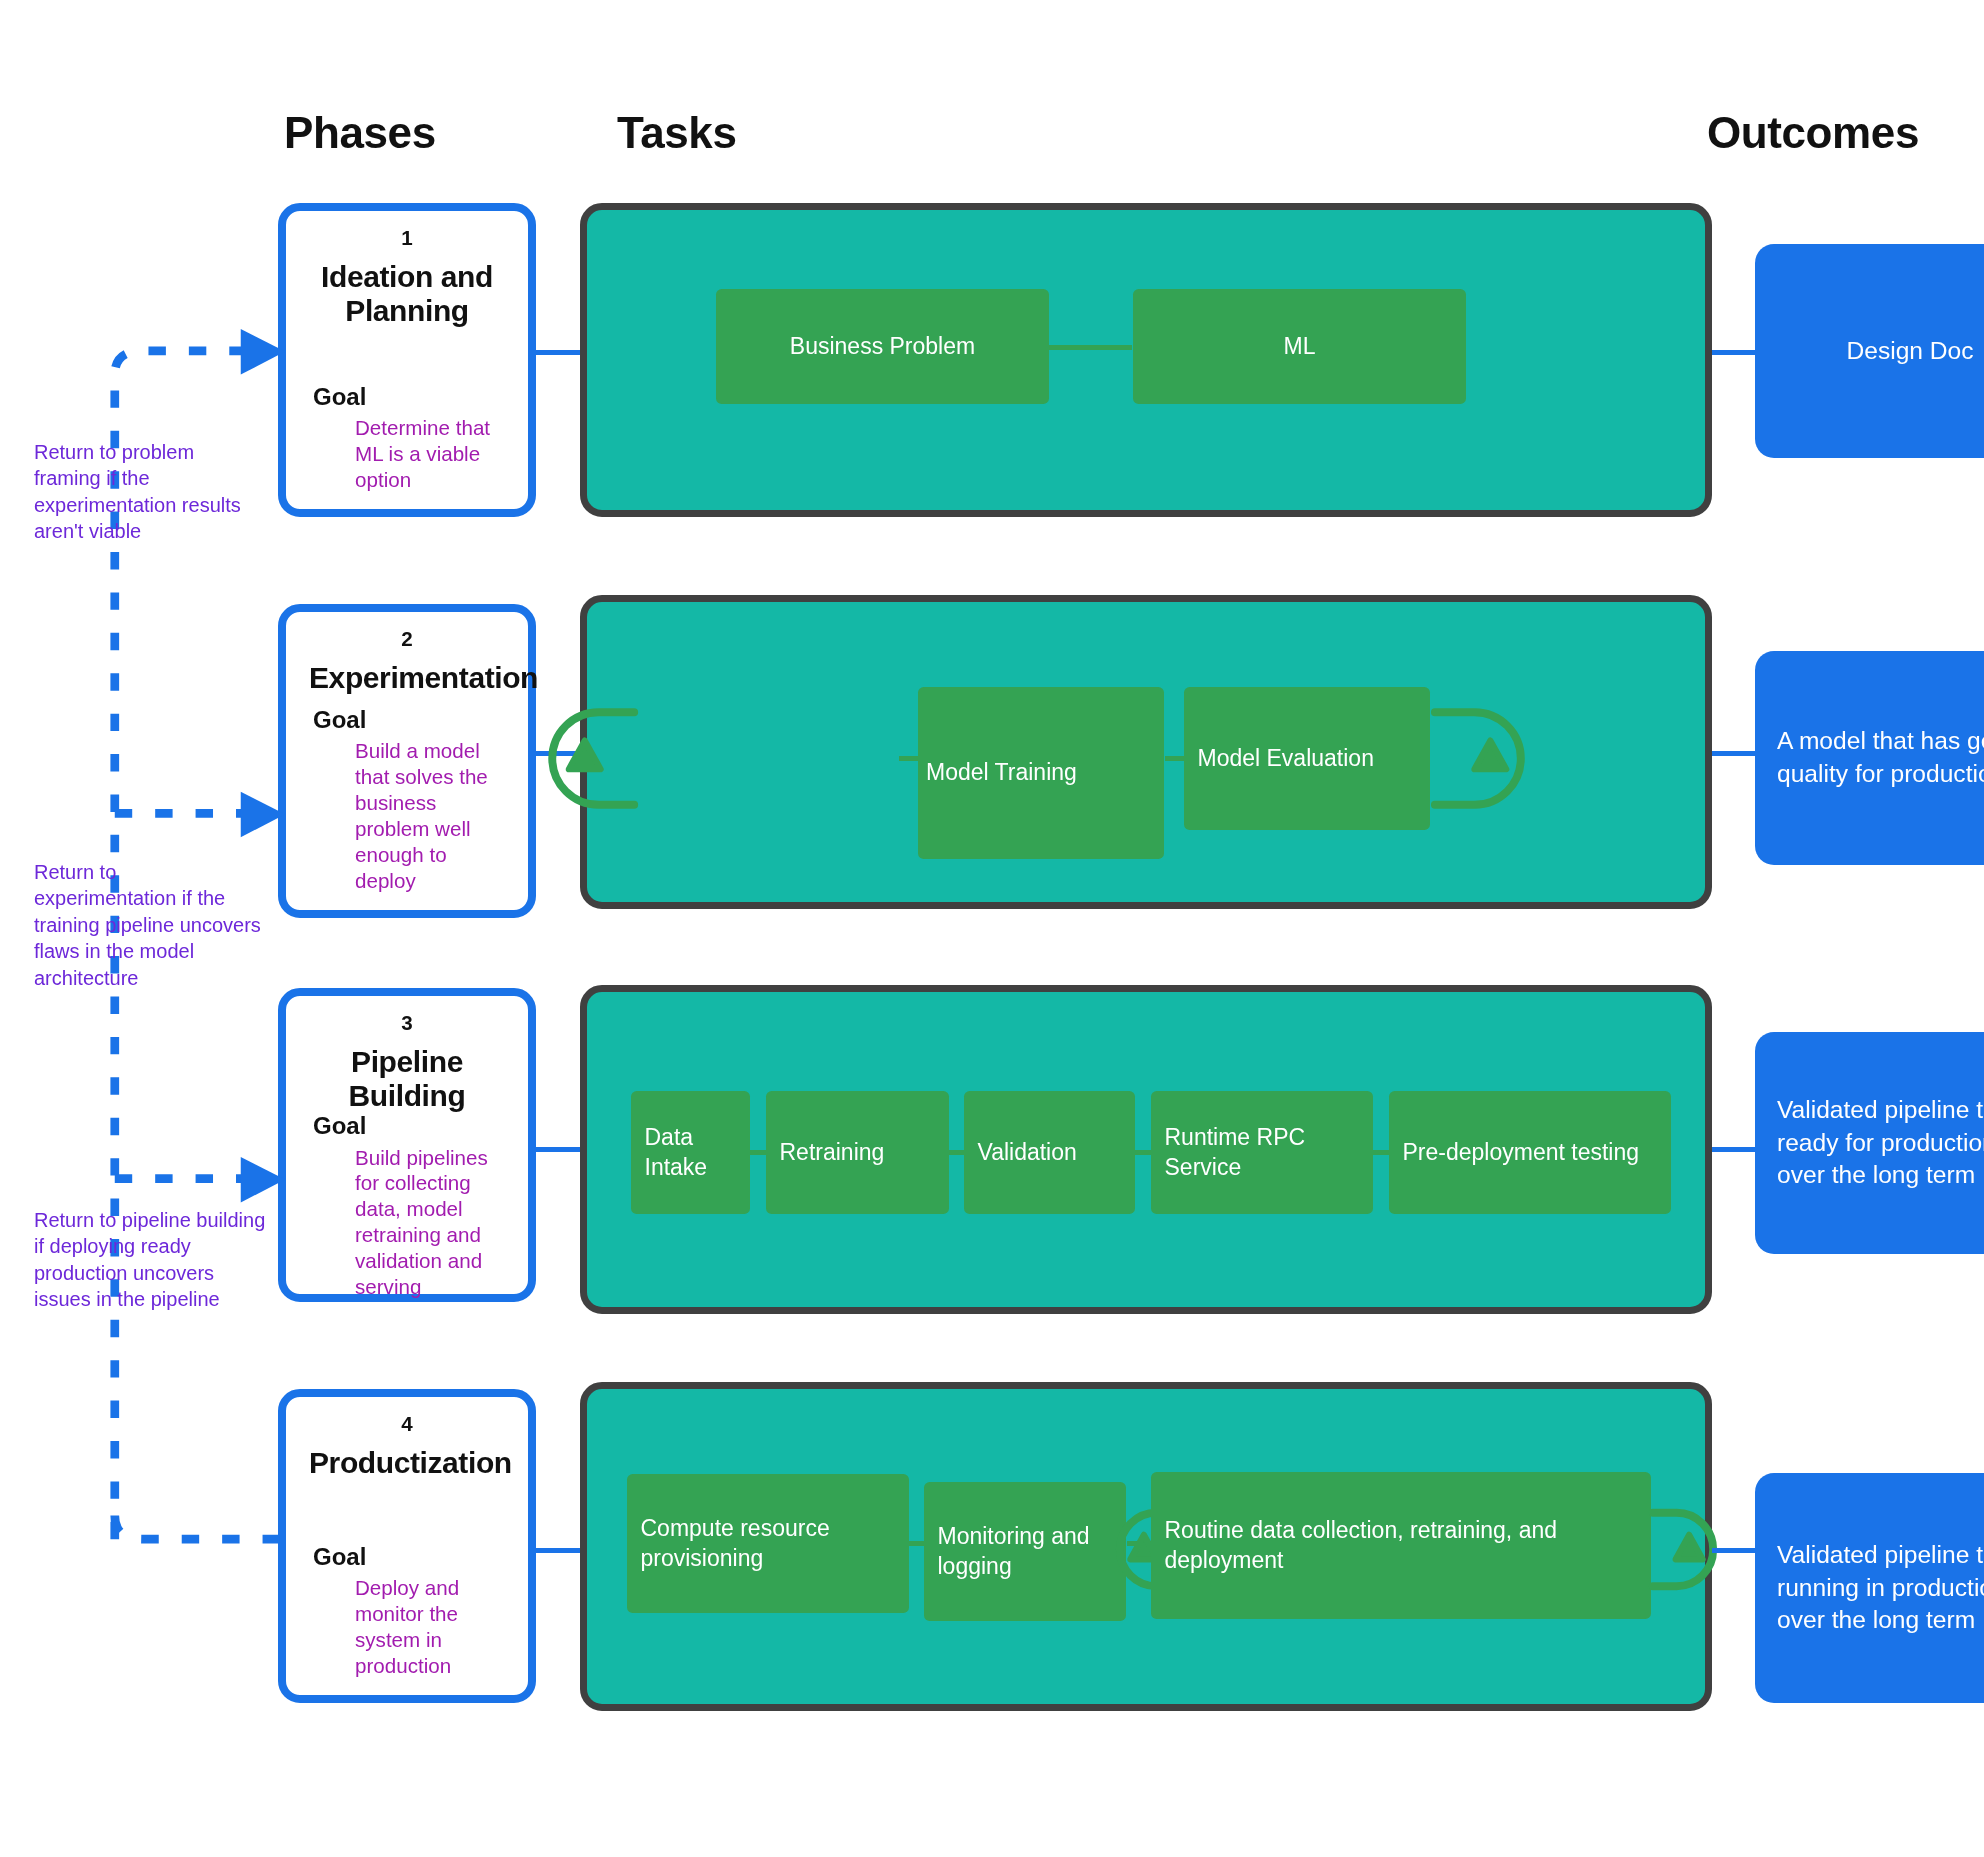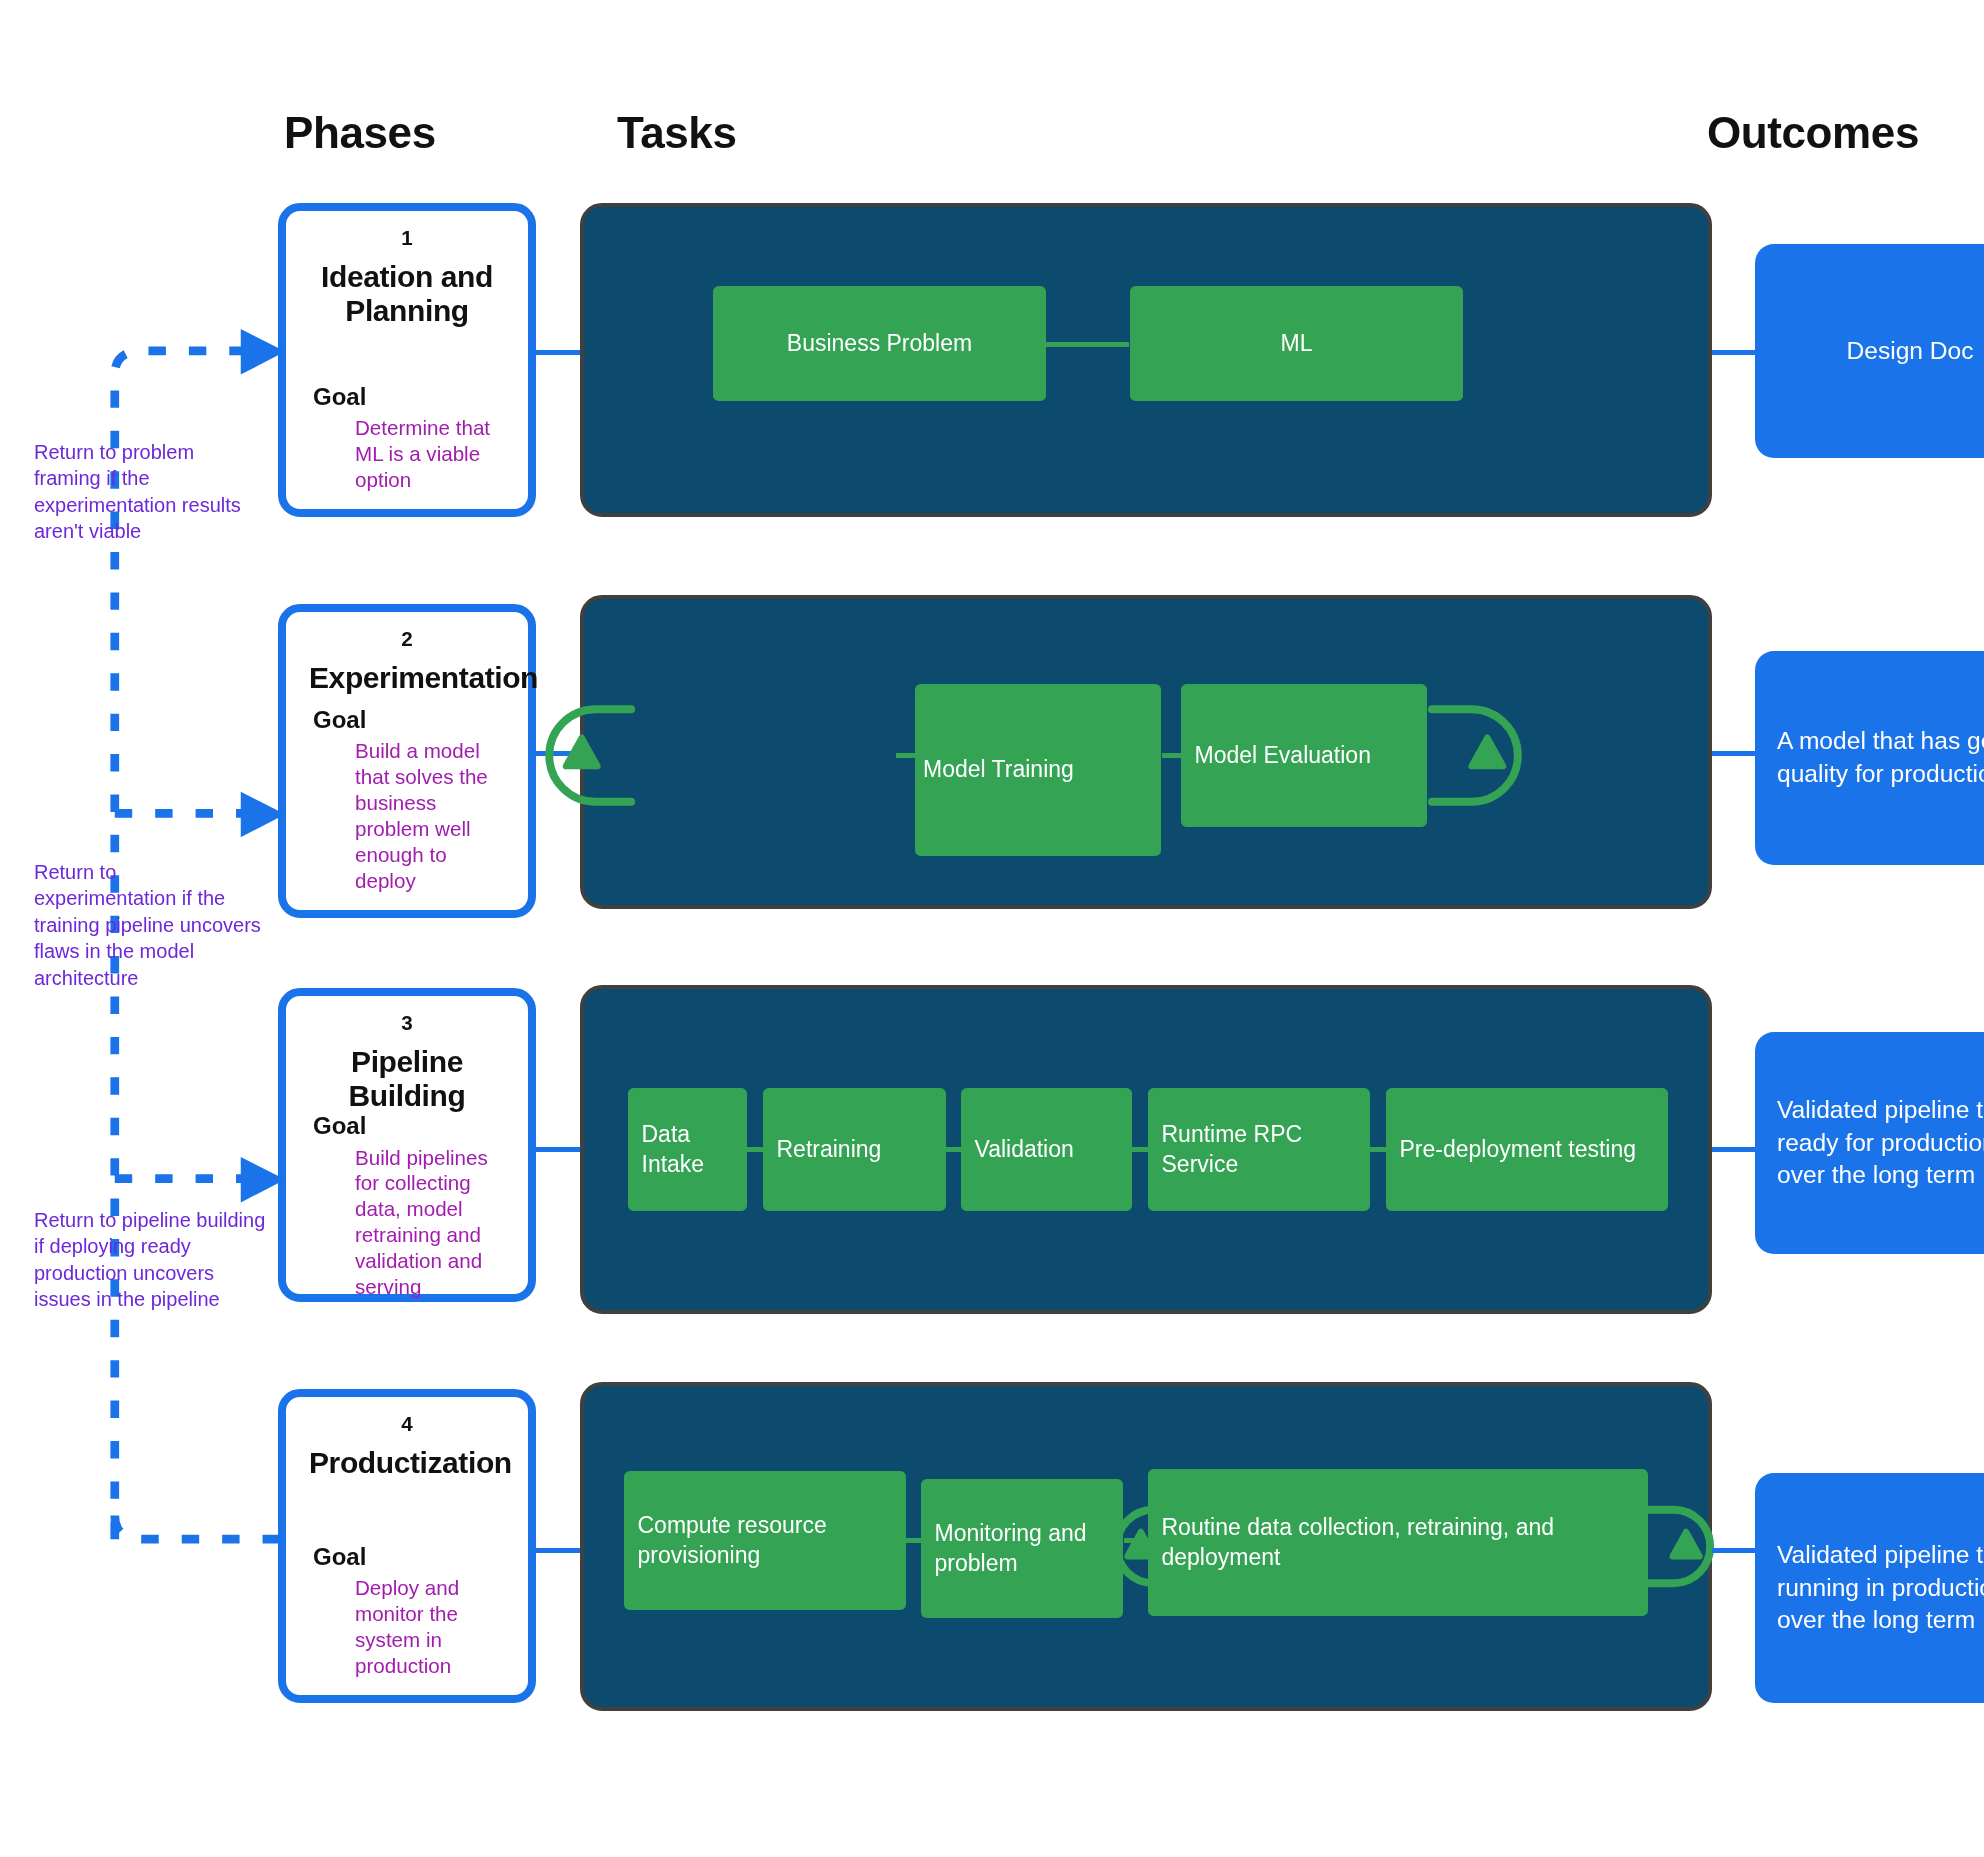--- a/index.html
+++ b/index.html
@@ -60,23 +60,23 @@
     font-size:20.6px;
     font-weight:400;
     color:#a21caf;
     line-height:1.26;
     margin-left:42px;
   }
 
   
   .tasks-panel{
     box-sizing:border-box;
-    border:4px solid #404040;
+    border:7px solid #404040;
     border-radius:22px;
-    background:#0c4a6e;
+    background:#14b8a6;
   }
 
   
   .gbox{
     box-sizing:border-box;
     background:#34a353;
     border-radius:5.6px;
     color:#ffffff;
     display:flex;
     align-items:center;
@@ -200,21 +200,21 @@
     <div class="phase-title">Productization</div>
     <div class="goal-wrap">
       <div class="goal-label">Goal</div>
       <div class="goal-text">Deploy and monitor the system in production</div>
     </div>
   </div>
   <div class="abs conn" style="left:536px;top:1548px;width:48px;"></div>
   <div class="abs tasks-panel" style="left:580px;top:1382px;width:1132px;height:329px;">
     <div class="abs gbox" style="left:40px;top:85px;width:282px;height:139px;">Compute  resource provisioning</div>
     <div class="abs glink" style="left:322px;top:152px;width:16px;"></div>
-    <div class="abs gbox" style="left:337px;top:93px;width:202px;height:139px;">Monitoring and problem</div>
+    <div class="abs gbox" style="left:337px;top:93px;width:202px;height:139px;">Monitoring and logging</div>
     <div class="abs glink" style="left:540px;top:152px;width:24px;"></div>
 
     <svg class="abs" style="left:534px;top:115px;width:71px;height:91px;" viewBox="0 0 180 230">
       <path d="M150 22 H90 A80 80 0 0 0 90 208 H150" fill="none" stroke="#34a353" stroke-width="20" stroke-linecap="round"></path>
       <polygon points="58,78 92,140 24,140" fill="#34a353" stroke="#34a353" stroke-width="16" stroke-linejoin="round"></polygon>
     </svg>
     <div class="abs gbox" style="left:564px;top:83px;width:500px;height:147px;">Routine data collection, retraining, and deployment</div>
 
     <svg class="abs" style="left:1054px;top:115px;width:71px;height:91px;" viewBox="0 0 180 230">
       <path d="M30 22 H90 A80 80 0 0 1 90 208 H30" fill="none" stroke="#34a353" stroke-width="20" stroke-linecap="round"></path>

